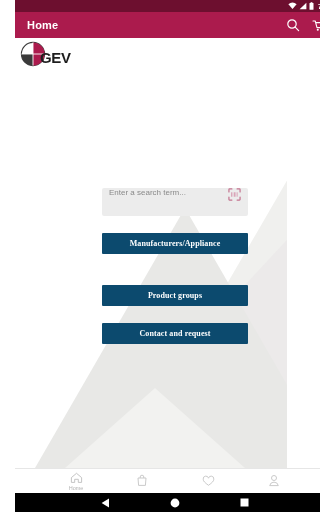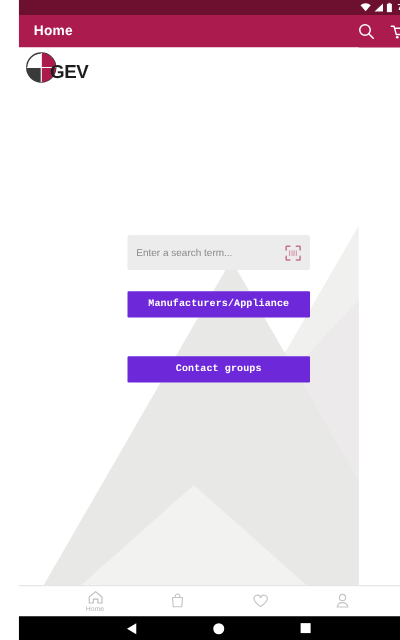--- a/index.html
+++ b/index.html
@@ -49,36 +49,36 @@
   .logo-mark{width:26px;height:26px;display:block;}
   .logo-text{
     font-size:15px;font-weight:bold;color:#1d1d1d;
     letter-spacing:-0.3px;margin-left:-6px;margin-bottom:1px;
     font-family:"Liberation Sans","DejaVu Sans",sans-serif;
   }
 
   
   .search-row{
     position:absolute;top:150px;left:87px;width:146px;height:28px;
-    background:#ececec;border-radius:2px;display:flex;align-items:center;
+    background:#ececec;border-radius:2px;display:flex;align-items:flex-start;
     box-sizing:border-box;padding:0 7px;
   }
   .search-input{
     flex:1;border:0;outline:0;background:transparent;
     font-family:"Liberation Sans","DejaVu Sans",sans-serif;
     font-size:8px;color:#6d6d6d;padding:0;
   }
   .search-input::placeholder{color:#8a8a8a;}
   .scan-icon{width:13px;height:13px;flex:0 0 auto;cursor:pointer;}
 
   
   .btn{
     position:absolute;left:87px;width:146px;height:21px;
-    background:#6d28d9;color:#ffffff;border:0;border-radius:1px;
-    font-family:Liberation Mono, monospace;
+    background:#0c4a6e;color:#ffffff;border:0;border-radius:1px;
+    font-family:Liberation Serif, serif;
     font-size:8px;font-weight:bold;letter-spacing:.1px;
     display:flex;align-items:center;justify-content:center;cursor:pointer;
     box-sizing:border-box;
     text-align:right;
   }
   .btn-1{top:195px;}
   .btn-2{top:221px;}
   .btn-3{top:247px;}
   .btn-4{top:285px;}
 
@@ -174,21 +174,22 @@
         <path d="M4.2 13 H1.6 A0.6 0.6 0 0 1 1 12.4 V9.8" fill="none" stroke="#c4738f" stroke-width="1.3" stroke-linecap="round"></path>
         <rect x="3.4" y="4.6" width="0.9" height="4.8" fill="#d79bb0"></rect>
         <rect x="5" y="4.6" width="0.6" height="4.8" fill="#d79bb0"></rect>
         <rect x="6.4" y="4.6" width="1" height="4.8" fill="#d79bb0"></rect>
         <rect x="8.1" y="4.6" width="0.6" height="4.8" fill="#d79bb0"></rect>
         <rect x="9.4" y="4.6" width="0.9" height="4.8" fill="#d79bb0"></rect>
       </svg>
     </div>
 
     <button class="btn btn-1">Manufacturers/Appliance</button>
-    <button class="btn btn-3">Contact groups</button>
+    <button class="btn btn-3">Product groups</button>
+    <button class="btn btn-4">Contact and request</button>
 
   </div>
 
   <div class="bottomnav">
 
     <div class="nav-item">
       <svg width="13" height="12" viewBox="0 0 13 12">
         <path d="M1.4 5.6 L6.5 1.3 L11.6 5.6 V10.4 H8.3 V7.3 H4.7 V10.4 H1.4 Z" fill="none" stroke="#bdbdbd" stroke-width="0.9" stroke-linejoin="round"></path>
       </svg>
       <span class="nav-label">Home</span>

